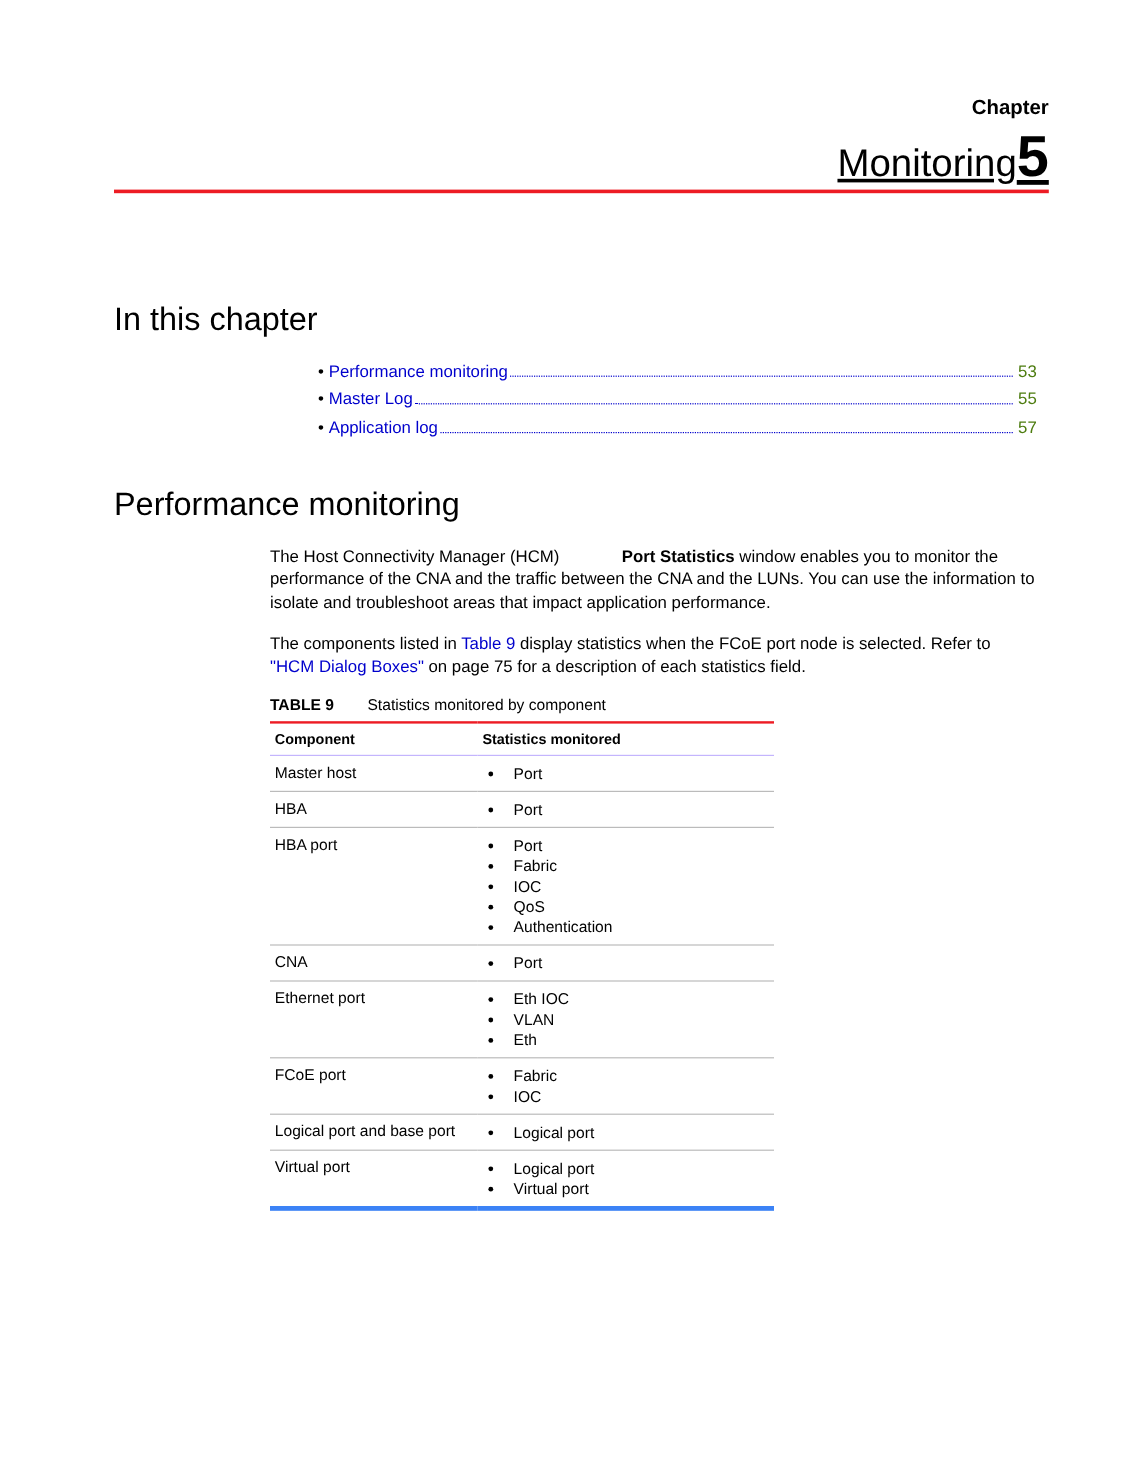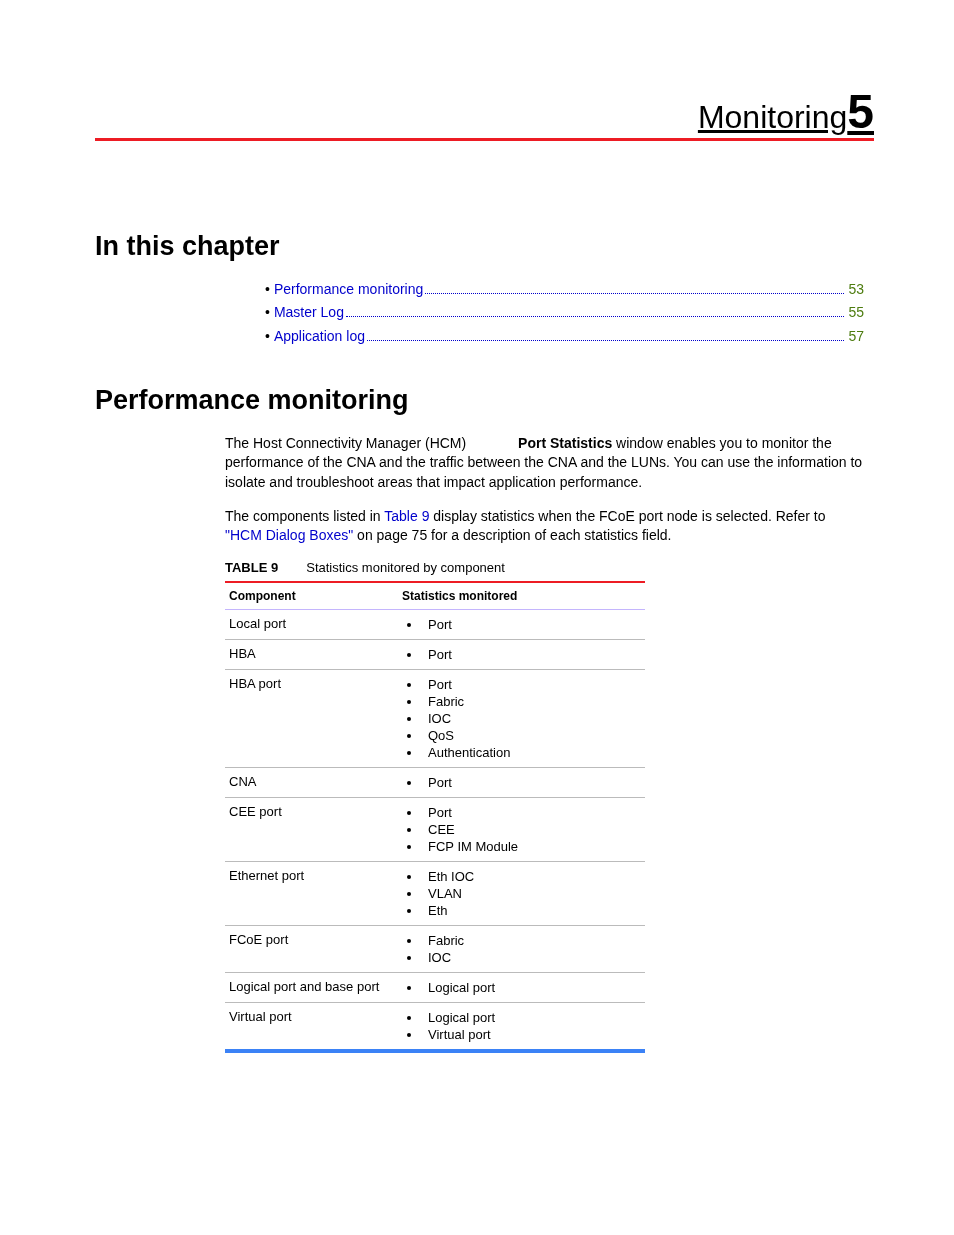--- a/index.html
+++ b/index.html
@@ -36,21 +36,21 @@
     font-weight: normal;
   }
   .chapter-number {
     font-size: 48px;
     font-weight: bold;
     font-family: "Arial Black", Arial, sans-serif;
     line-height: 1;
   }
   h2.section {
     font-size: 27px;
-    font-weight: bold;
+    font-weight: normal;
     margin-top: 90px;
     margin-bottom: 18px;
   }
   h2.section.second {
     margin-top: 40px;
   }
   .toc {
     margin-left: 170px;
     margin-right: 10px;
     font-size: 14px;
@@ -134,20 +134,21 @@
   ul.bullets li {
     padding: 1px 0 1px 6px;
   }
   .col-comp { width: 165px; }
 </style>
 </head>
 <body>
 
 <div class="page">
 
+  <div class="chapter-label">Chapter</div>
 
   <div class="chapter-header">
     <span class="chapter-title">Monitoring</span>
     <span class="chapter-number">5</span>
   </div>
 
   <h2 class="section">In this chapter</h2>
 
   <div class="toc">
     <div class="toc-row">
@@ -186,21 +187,21 @@
 
   <table class="stats">
     <thead>
       <tr>
         <th class="col-comp">Component</th>
         <th>Statistics monitored</th>
       </tr>
     </thead>
     <tbody id="stats-body">
         <tr>
-          <td class="col-comp">Local port</td>
+          <td class="col-comp">Master host</td>
           <td>
             <ul class="bullets">
               <li>Port</li>
             </ul>
           </td>
         </tr>
         <tr>
           <td class="col-comp">HBA</td>
           <td>
             <ul class="bullets">
@@ -222,30 +223,20 @@
         </tr>
         <tr>
           <td class="col-comp">CNA</td>
           <td>
             <ul class="bullets">
               <li>Port</li>
             </ul>
           </td>
         </tr>
         <tr>
-          <td class="col-comp">CEE port</td>
-          <td>
-            <ul class="bullets">
-              <li>Port</li>
-              <li>CEE</li>
-              <li>FCP IM Module</li>
-            </ul>
-          </td>
-        </tr>
-        <tr>
           <td class="col-comp">Ethernet port</td>
           <td>
             <ul class="bullets">
               <li>Eth IOC</li>
               <li>VLAN</li>
               <li>Eth</li>
             </ul>
           </td>
         </tr>
         <tr>

